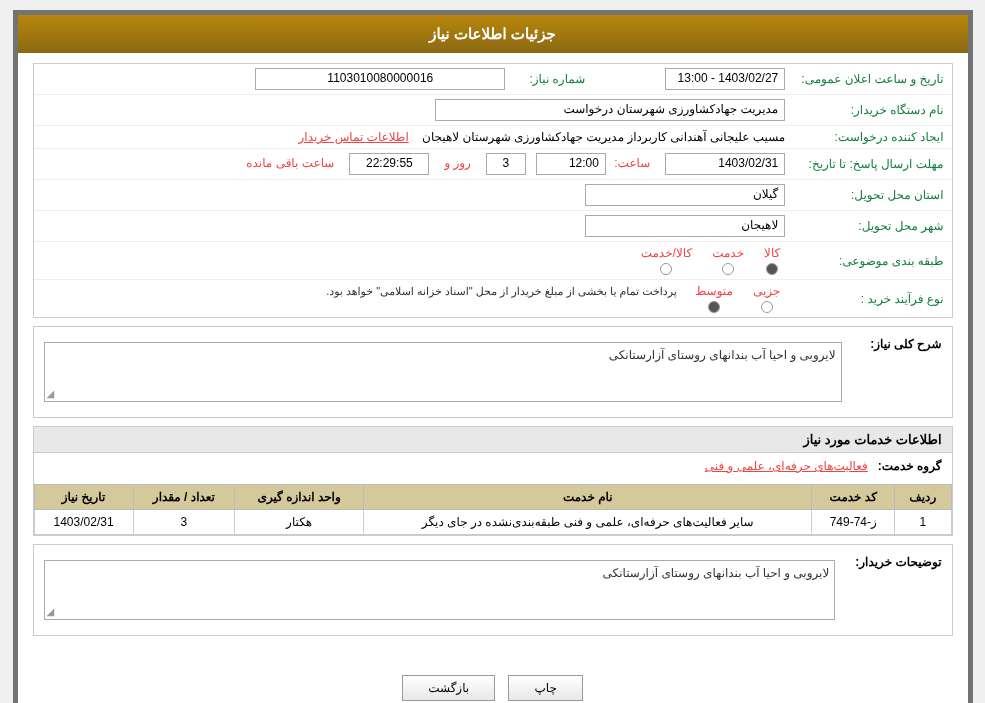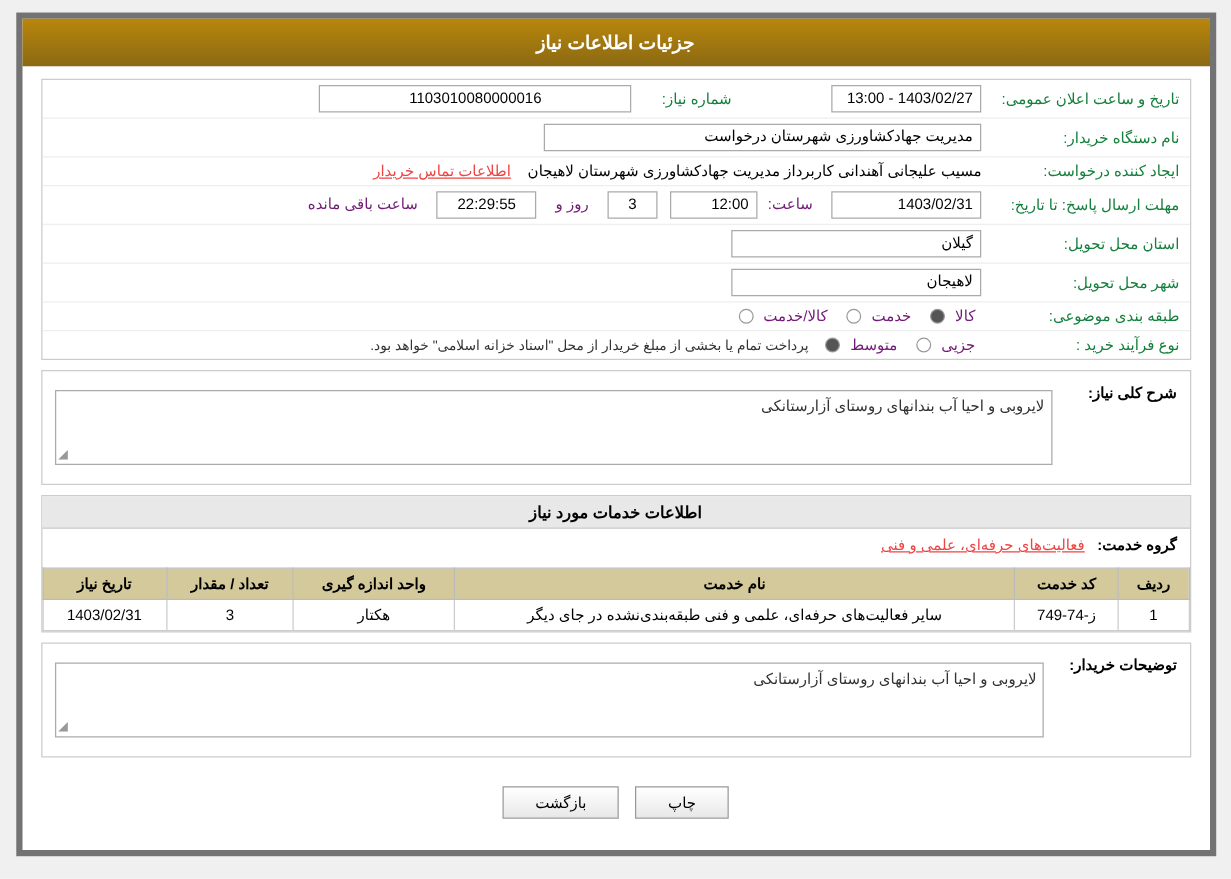--- a/index.html
+++ b/index.html
@@ -66,39 +66,40 @@
     }
     .radio-group {
       display: inline-flex;
       gap: 10px;
       align-items: center;
     }
     .radio-item {
       display: inline-flex;
       align-items: center;
       gap: 3px;
+      flex-direction: column;
     }
     .radio-circle {
       width: 12px;
       height: 12px;
       border-radius: 50%;
       border: 1px solid #999;
       background: #fff;
       display: inline-block;
     }
     .radio-circle.selected {
       background: #555;
     }
     .section-header {
       background: #e8e8e8;
       border-bottom: 1px solid #ccc;
       padding: 5px 10px;
       font-weight: bold;
       font-size: 13px;
-      text-align: center;
+      text-align: right;
     }
     .data-table {
       width: 100%;
       border-collapse: collapse;
       margin-top: 5px;
     }
     .data-table th {
       background: #d4c99a;
       border: 1px solid #bbb;
       padding: 5px 8px;
@@ -114,34 +115,34 @@
     }
     .data-table tr:nth-child(even) td {
       background: #fafafa;
     }
     .bottom-buttons {
       text-align: center;
       padding: 15px;
     }
     .btn {
       padding: 5px 25px;
-      margin: 0 5px;
+      margin: 16px 5px;
       cursor: pointer;
       font-size: 12px;
       font-family: Tahoma, Arial, sans-serif;
       border: 1px solid #999;
       background: linear-gradient(to bottom, #fff, #e8e8e8);
     }
     .watermark-area {
       position: relative;
       min-height: 60px;
     }
     .inline-label {
       font-size: 12px;
-      color: #701a75;
+      color: #ef4444;
       padding: 0 5px;
     }
     .textarea-box {
       border: 1px solid #aaa;
       min-height: 60px;
       padding: 5px;
       flex: 1;
       margin: 5px;
       font-size: 12px;
       color: #333;

